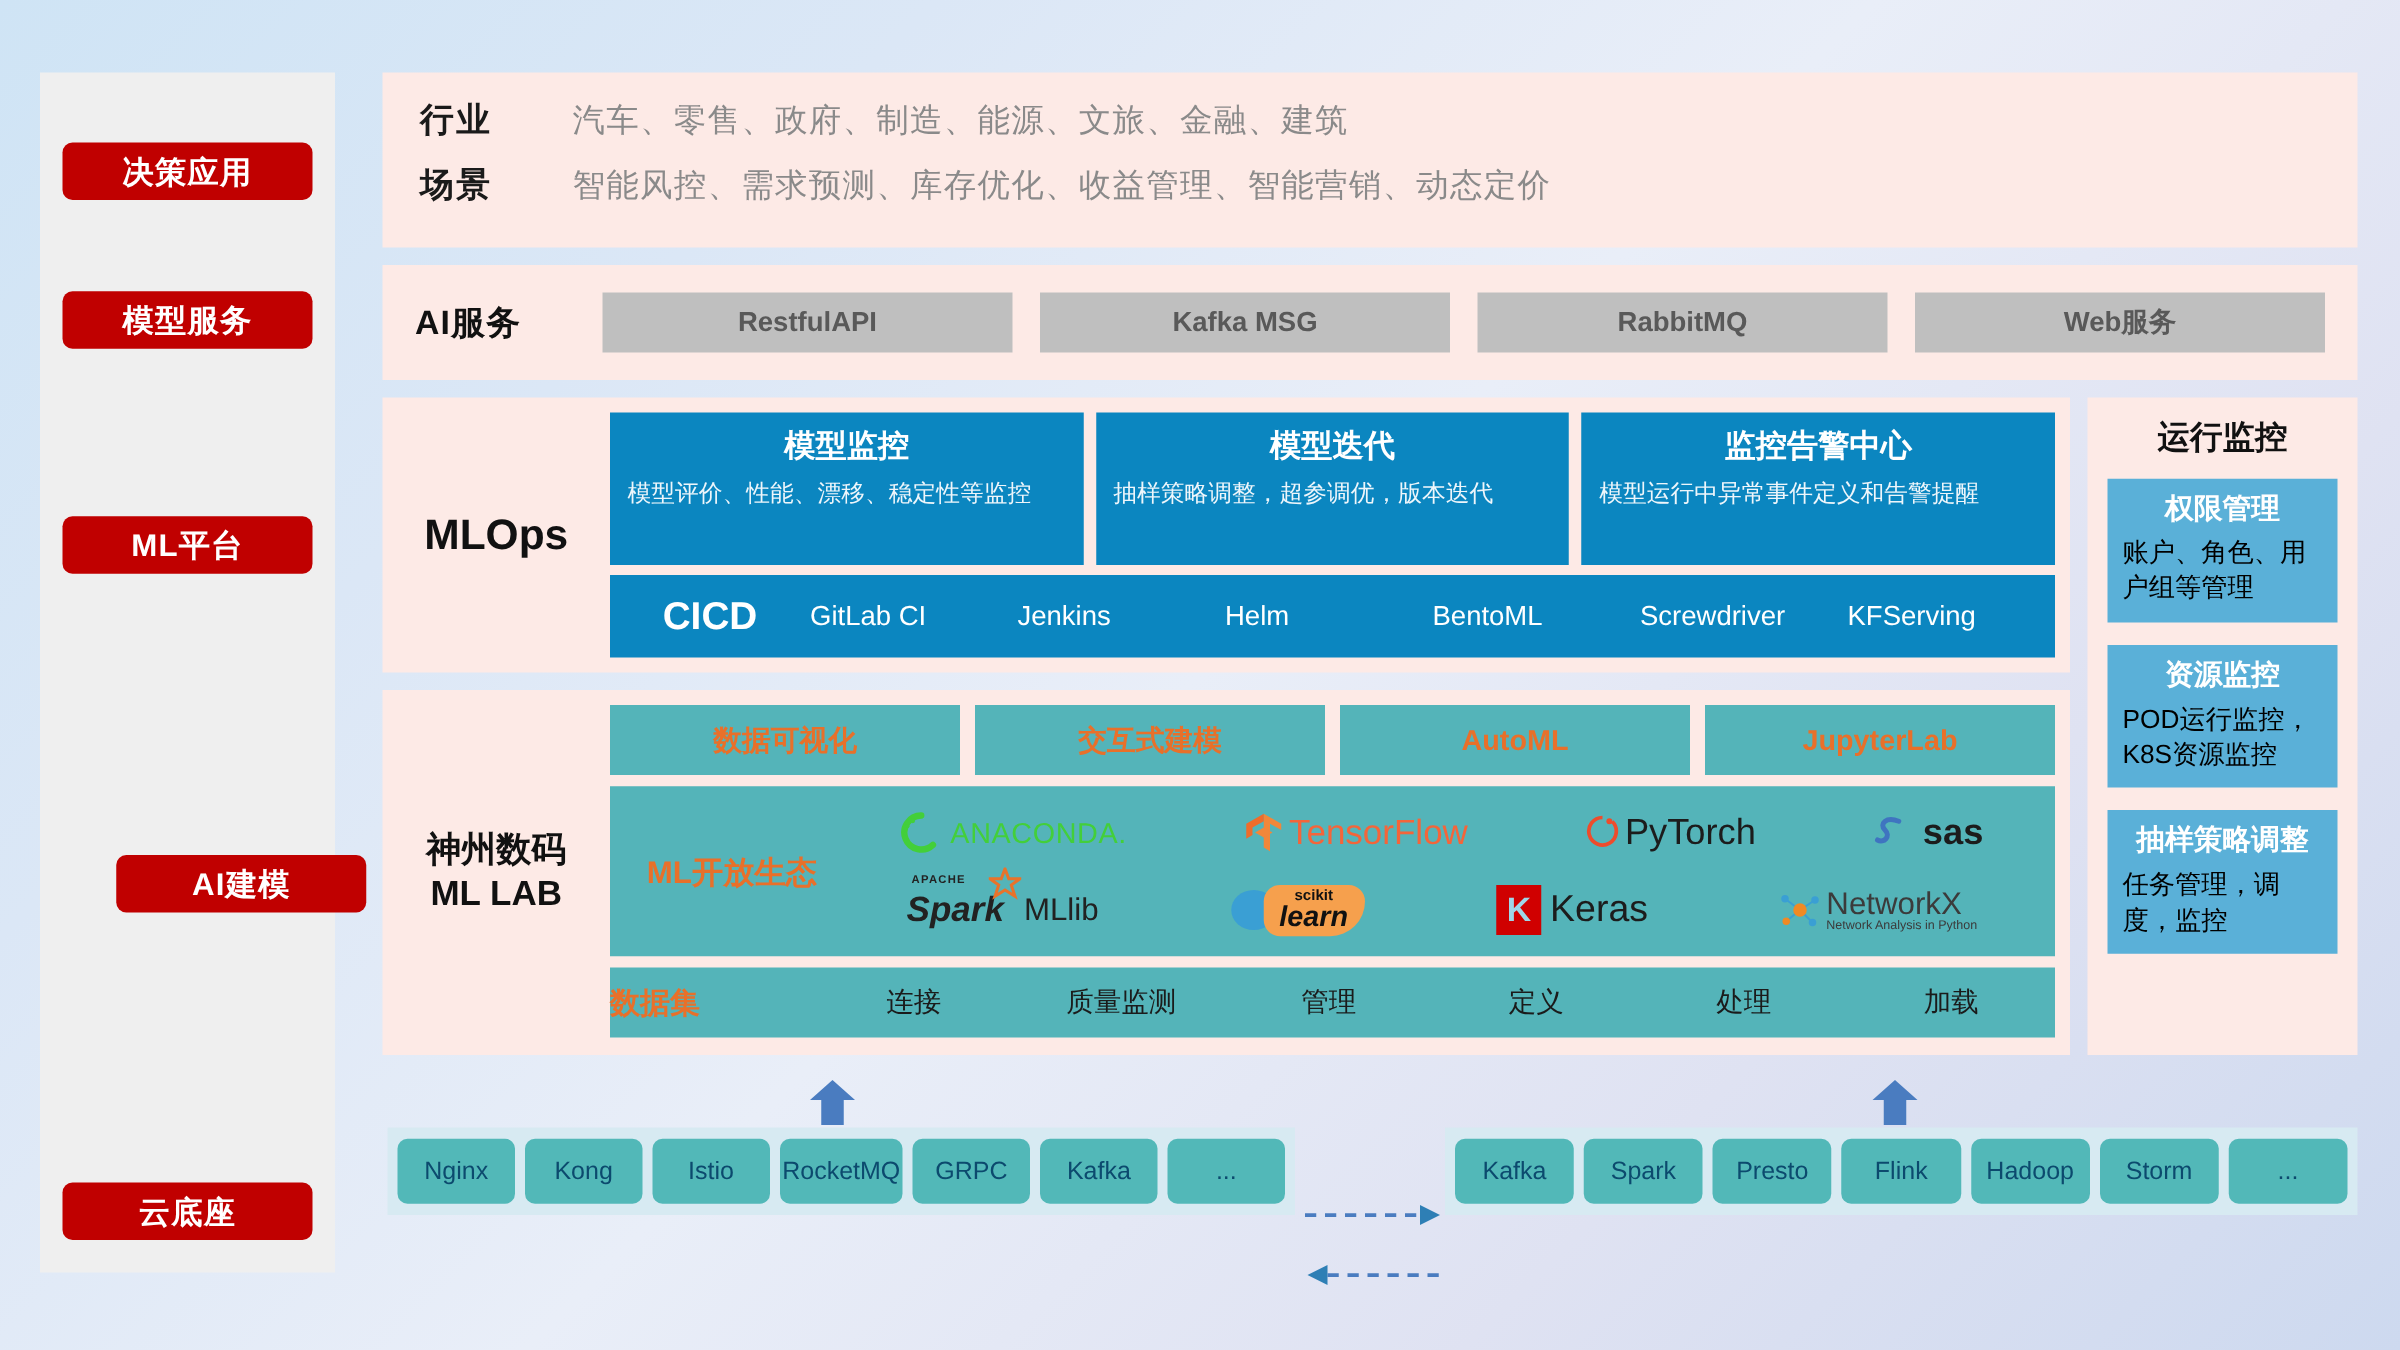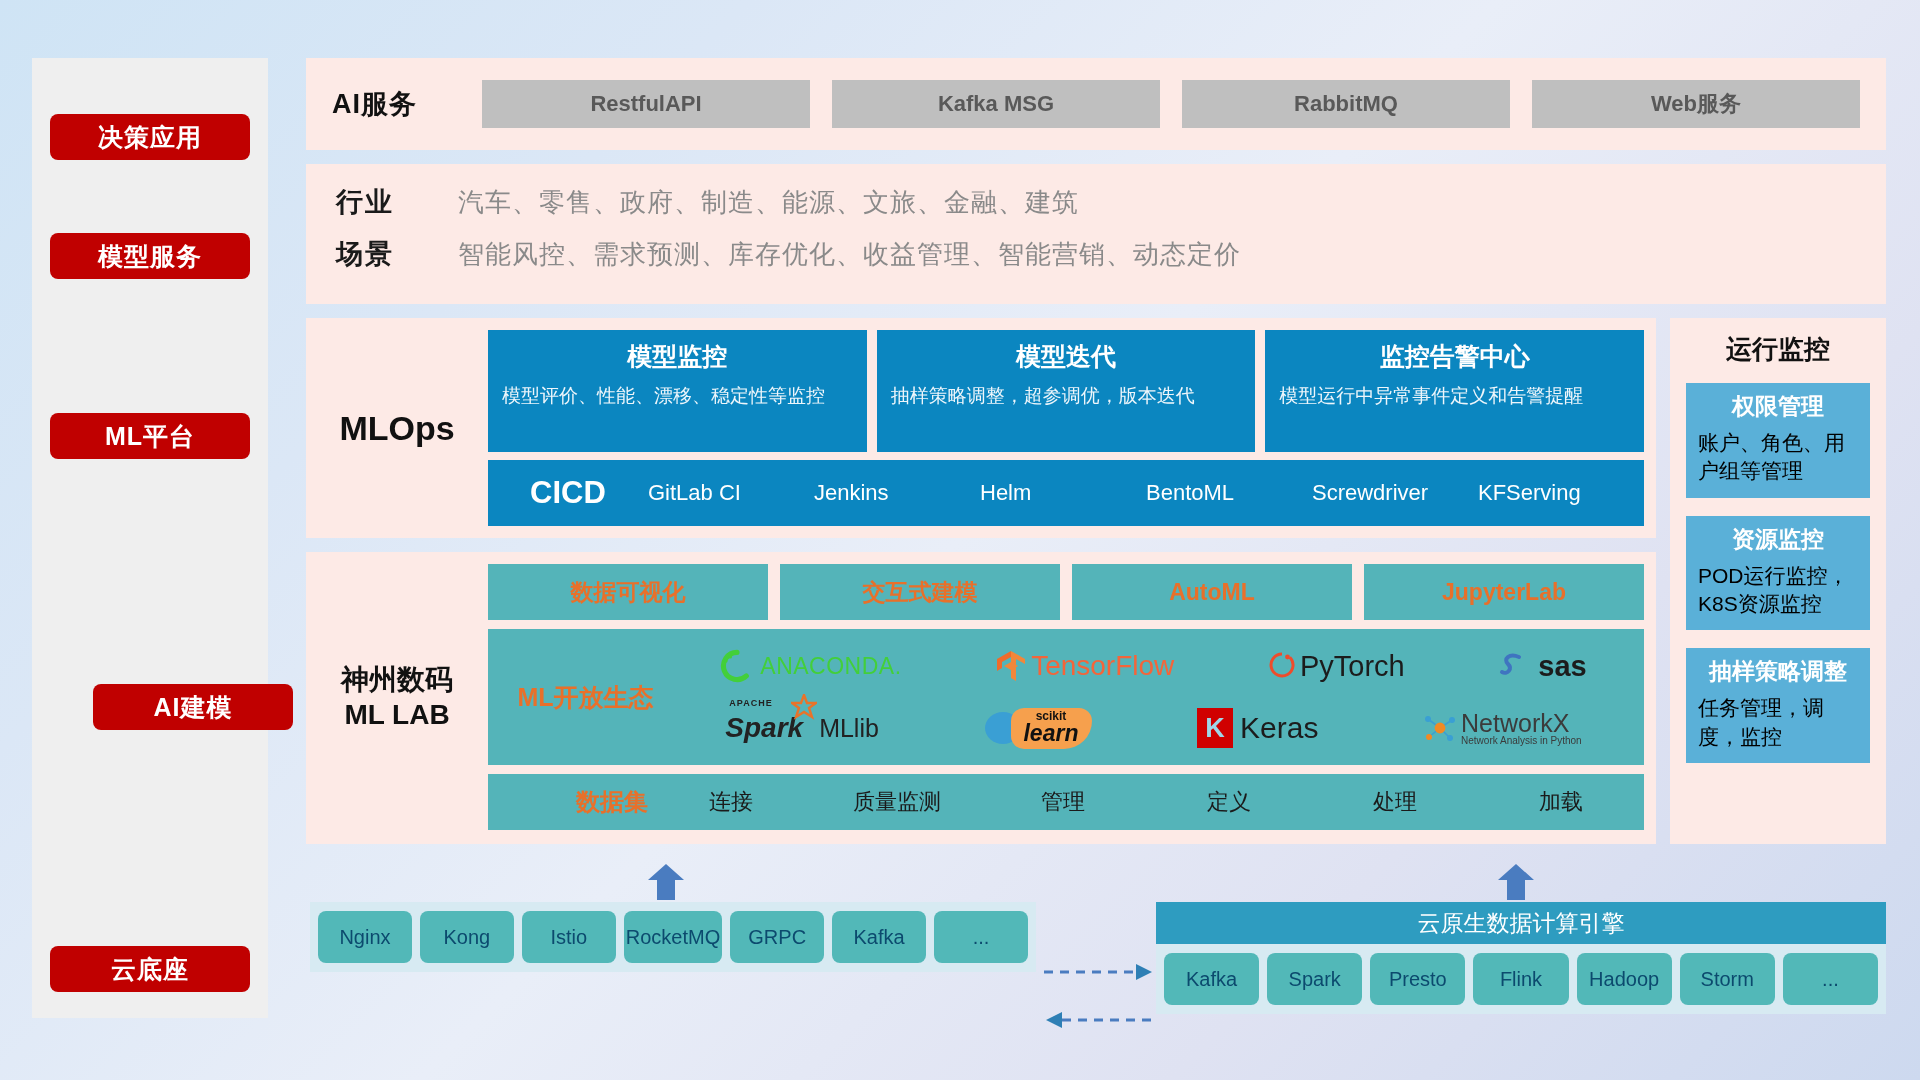--- a/index.html
+++ b/index.html
@@ -121,21 +121,21 @@
   .eco-label {
     color: #e8702a; font-size: 25px; font-weight: bold; width: 175px;
     flex: none; text-align: center;
   }
   .eco-logos { flex: 1; }
   .logo-line { display: flex; align-items: center; justify-content: space-around; height: 62px; }
 
   .ds-bar {
     background: #54b4b9; height: 56px; display: flex; align-items: center;
   }
-  .ds-title { color: #e8702a; font-size: 24px; font-weight: bold; width: 160px; flex:none; text-align: right; }
+  .ds-title { color: #e8702a; font-size: 24px; font-weight: bold; width: 160px; flex:none; text-align: left; }
   .ds-items { display: flex; flex: 1; }
   .ds-item { flex: 1; text-align: center; color: #1b1b1b; font-size: 22px; }
 
   
   .zone-right {
     flex: 1; background: #fdeae6; padding: 14px 16px;
     display: flex; flex-direction: column;
   }
   .mon-title {
     text-align: center; font-size: 26px; font-weight: bold; color: #111;
@@ -190,38 +190,38 @@
   <div class="rail-chip c3">
       <span>AI建模</span>
     </div>
   <div class="rail-chip c4">
       <span>云底座</span>
     </div>
 </div>
 
 <div class="main">
 
+  <div class="band band-app">
+    <div class="kv-row">
+      <div class="kv-key">行业</div>
+      <div class="kv-val">汽车、零售、政府、制造、能源、文旅、金融、建筑</div>
+    </div>
+    <div class="kv-row">
+      <div class="kv-key">场景</div>
+      <div class="kv-val">智能风控、需求预测、库存优化、收益管理、智能营销、动态定价</div>
+    </div>
+  </div>
+
   <div class="band band-svc">
     <div class="svc-title">AI服务</div>
     <div class="svc-items">
       <div class="svc-box">RestfulAPI</div>
       <div class="svc-box">Kafka MSG</div>
       <div class="svc-box">RabbitMQ</div>
       <div class="svc-box">Web服务</div>
-    </div>
-  </div>
-
-  <div class="band band-app">
-    <div class="kv-row">
-      <div class="kv-key">行业</div>
-      <div class="kv-val">汽车、零售、政府、制造、能源、文旅、金融、建筑</div>
-    </div>
-    <div class="kv-row">
-      <div class="kv-key">场景</div>
-      <div class="kv-val">智能风控、需求预测、库存优化、收益管理、智能营销、动态定价</div>
     </div>
   </div>
 
   <div class="zone">
 
     <div class="zone-left">
 
       <div class="band band-mlops">
         <div class="mlops-inner">
           <div class="mlops-label">MLOps</div>
@@ -424,21 +424,20 @@
   </div>
 
   <svg class="dash-arrows" viewBox="0 0 118 90">
     <line x1="4" y1="20" x2="96" y2="20" stroke="#4a7cc0" stroke-width="3" stroke-dasharray="9 7"></line>
     <path d="M96 12 L112 20 L96 28 Z" fill="#2e7fb5"></path>
     <line x1="22" y1="68" x2="114" y2="68" stroke="#4a7cc0" stroke-width="3" stroke-dasharray="9 7"></line>
     <path d="M22 60 L6 68 L22 76 Z" fill="#2e7fb5"></path>
   </svg>
 
   <div class="cloud-col right">
-    <div class="cloud-head">云原生数据计算引擎</div>
     <div class="cloud-body">
       <div class="cloud-chip">Kafka</div>
       <div class="cloud-chip">Spark</div>
       <div class="cloud-chip">Presto</div>
       <div class="cloud-chip">Flink</div>
       <div class="cloud-chip">Hadoop</div>
       <div class="cloud-chip">Storm</div>
       <div class="cloud-chip">...</div>
     </div>
   </div>

